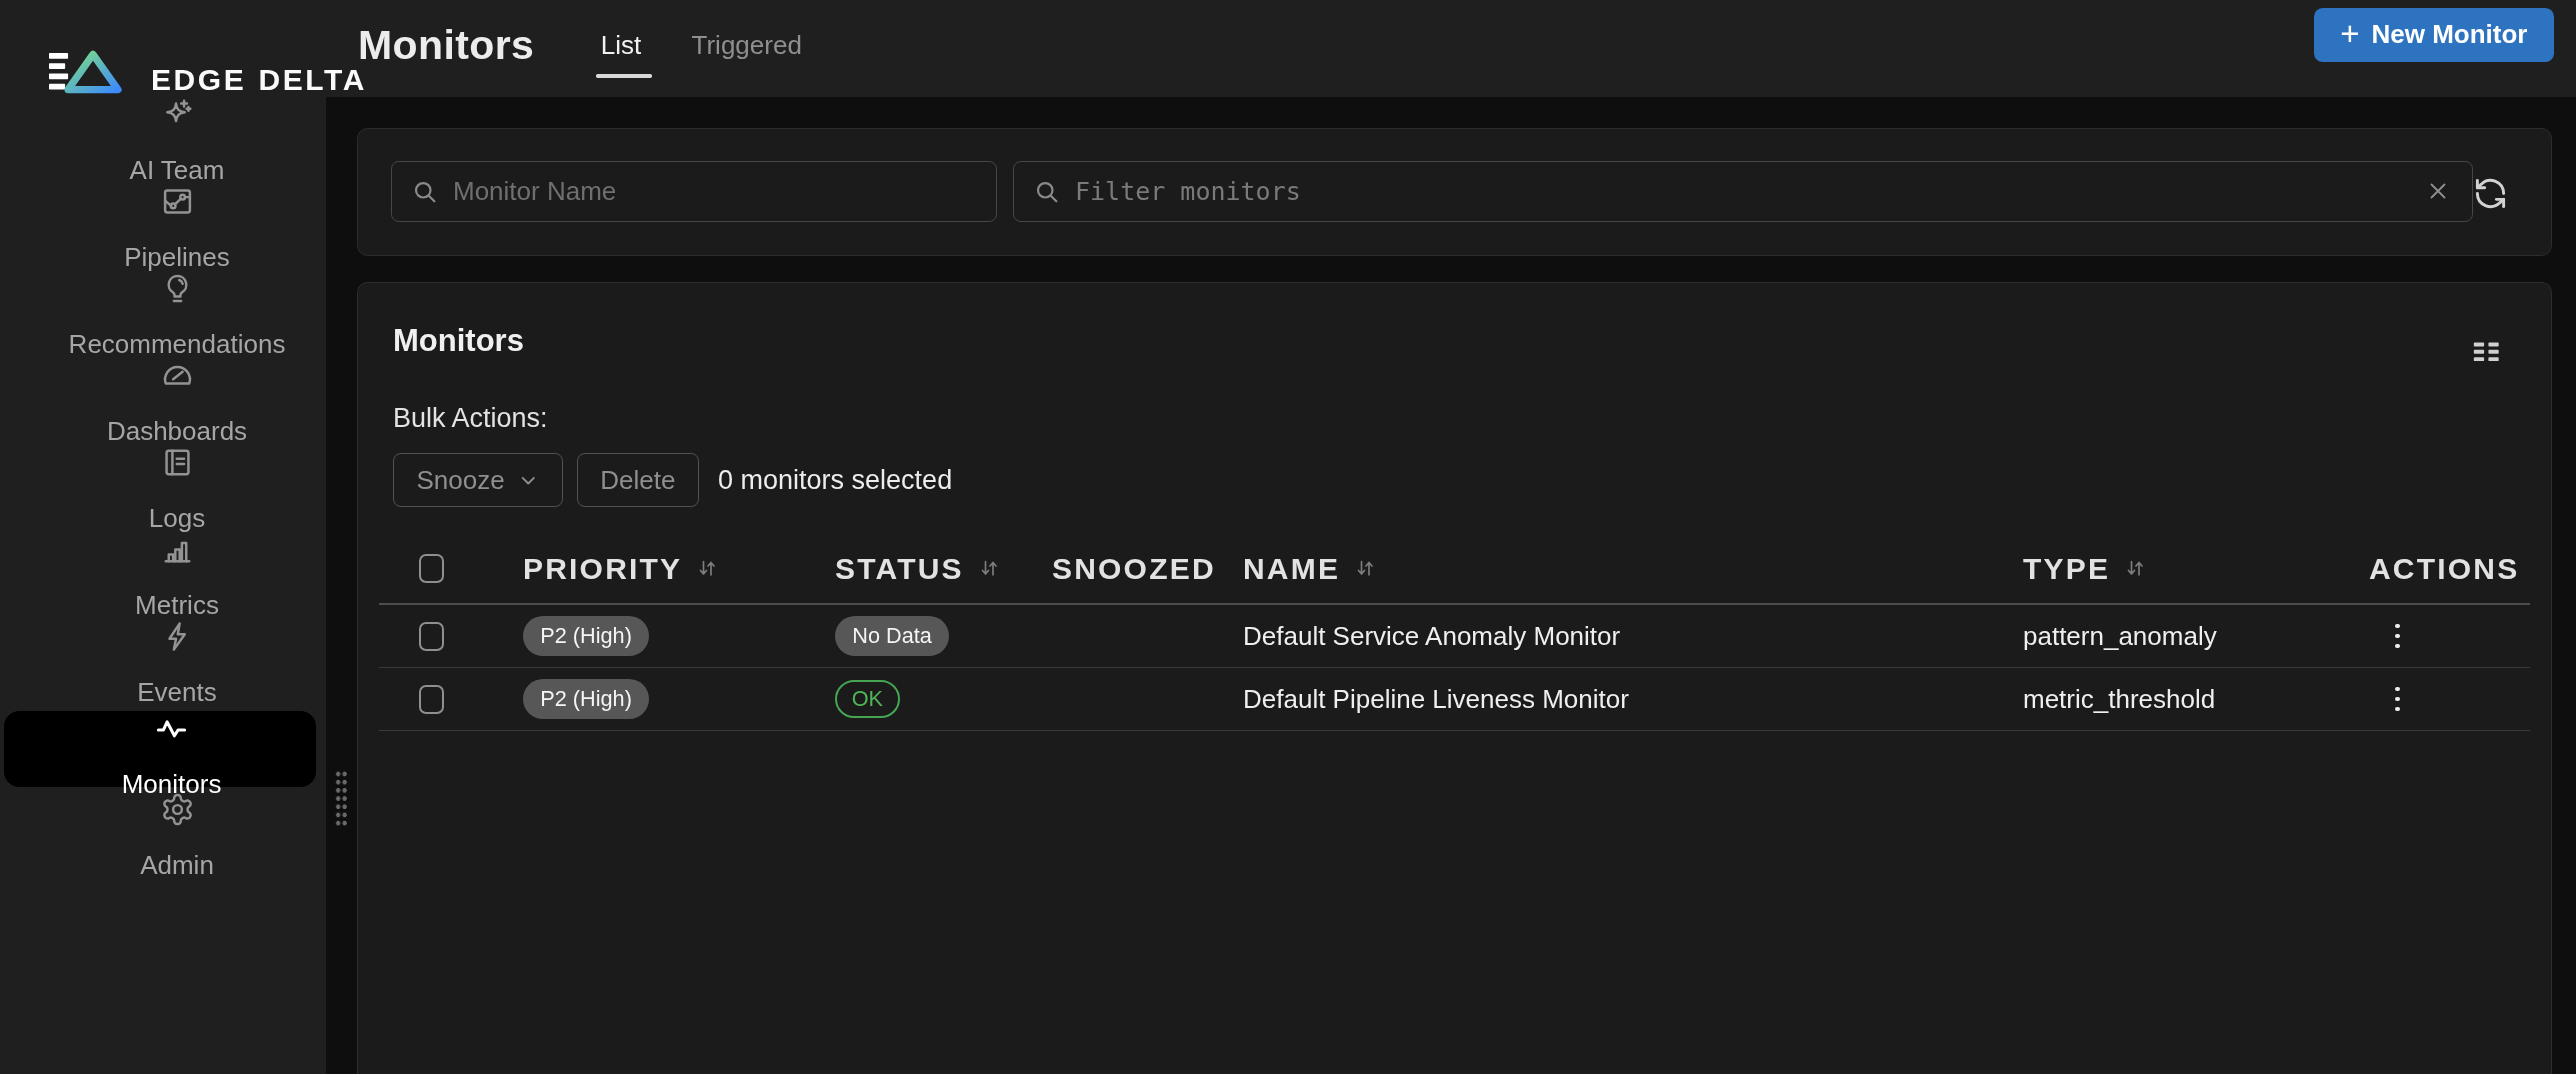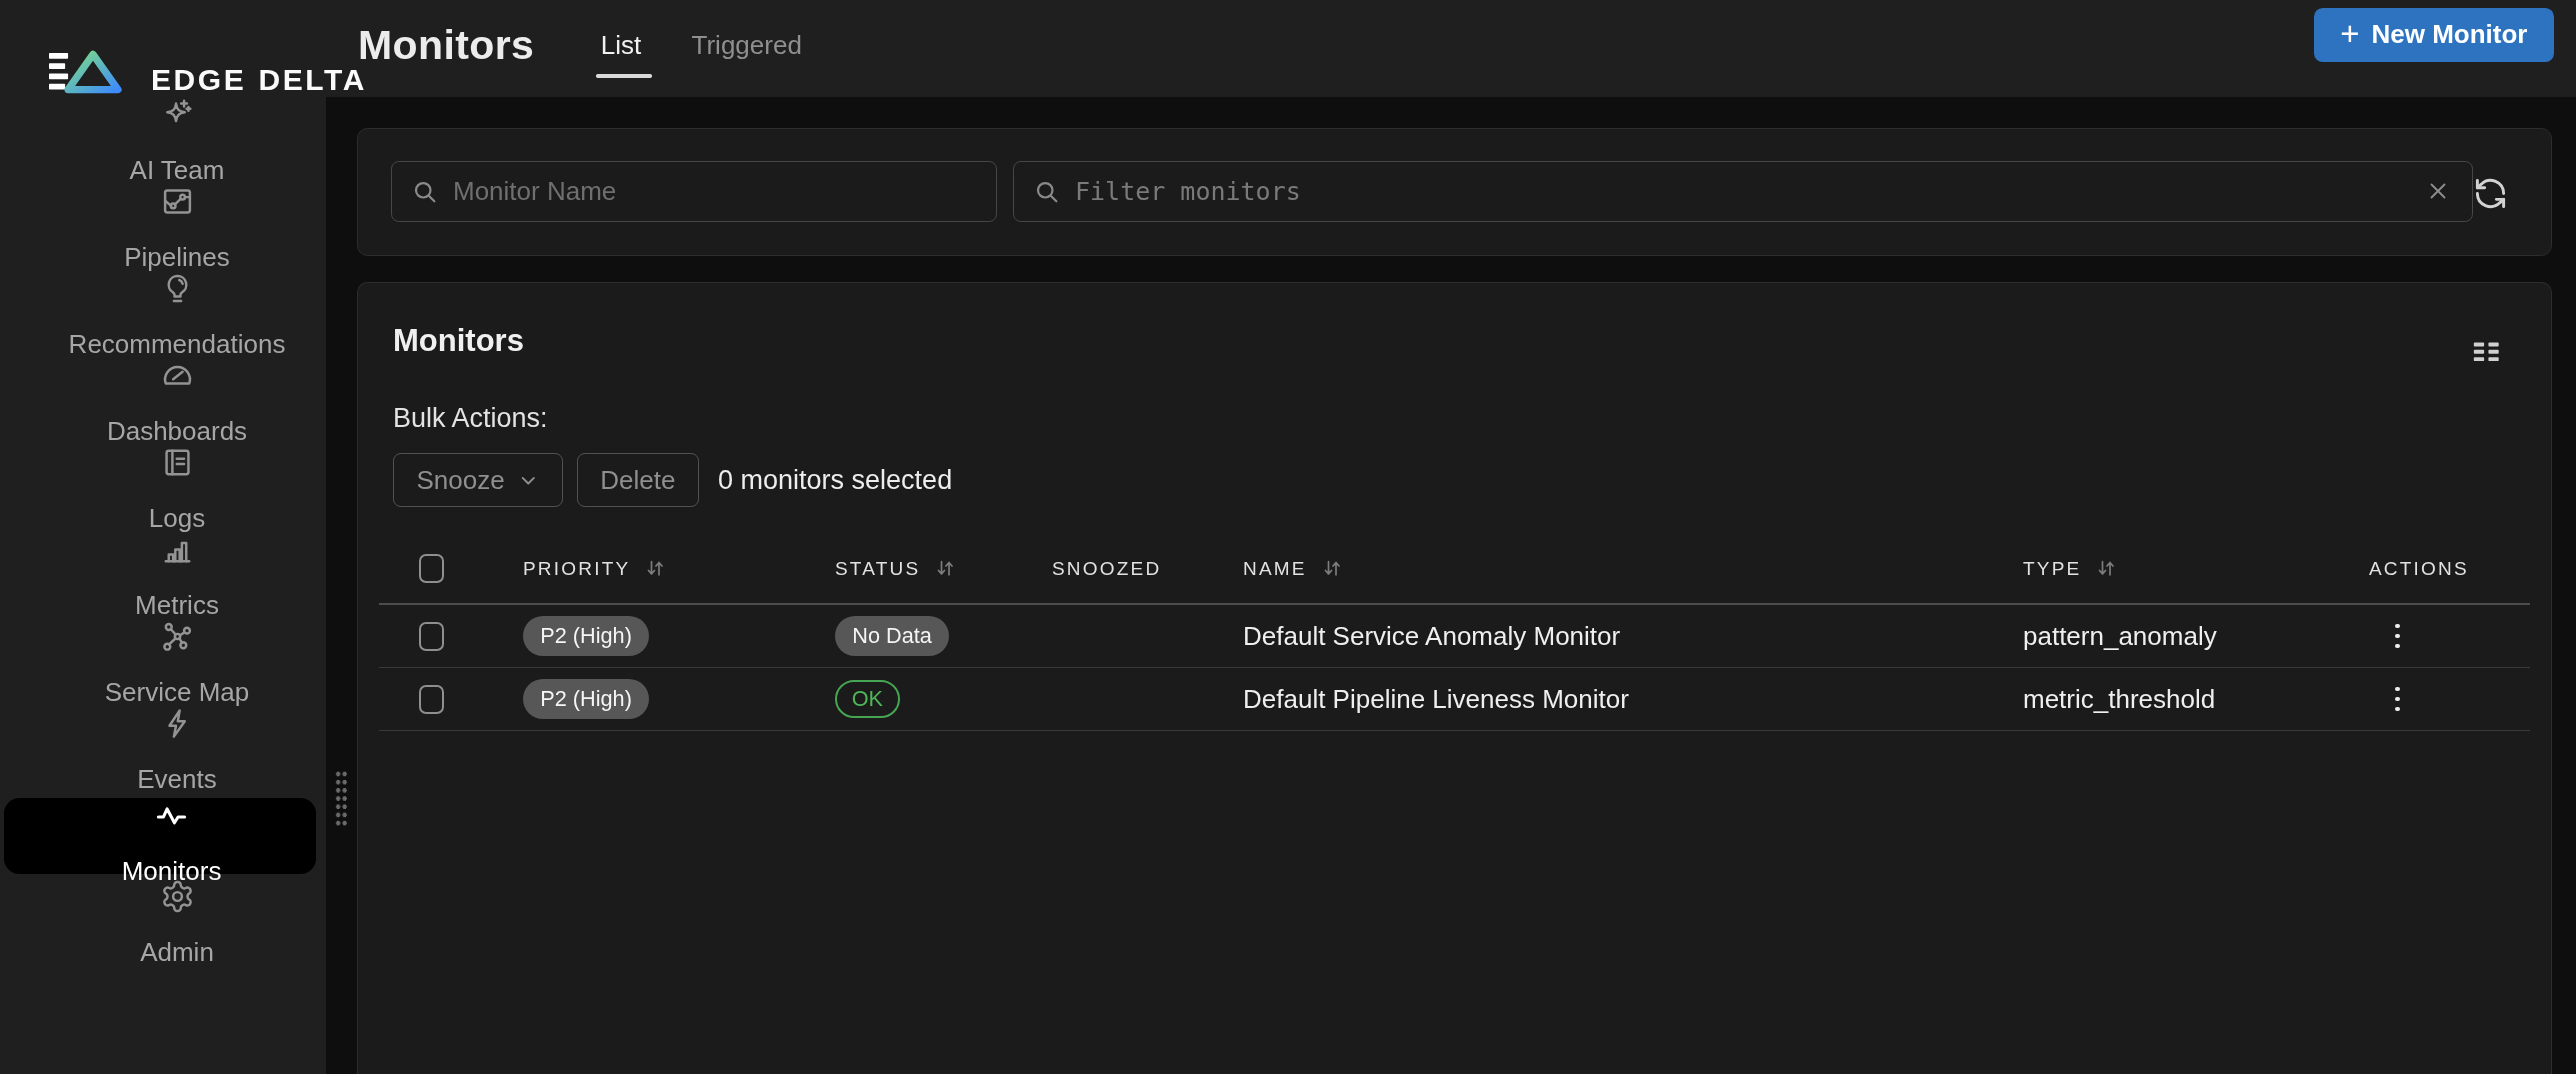--- a/index.html
+++ b/index.html
@@ -72,21 +72,21 @@
   .ghost-btn{height:54px;border:1.3px solid #525252;border-radius:7.8px;background:transparent;color:#8f8f8f;
     font-size:26px;font-family:"Liberation Sans",sans-serif;display:flex;align-items:center;gap:12px;
     padding:0 22.5px;cursor:pointer;}
   .selected-text{font-size:27px;color:#ededed;margin-left:5.2px;}
   
   .tbl{position:absolute;left:21px;right:21px;top:251px;}
   .trow{display:grid;grid-template-columns:125px 312px 217px 191px 780px 346px 1fr;align-items:center;}
   .thead{height:71px;border-bottom:2.6px solid #4d4d4d;}
   .tr{height:63px;border-bottom:1.7px solid #3a3a3a;}
   .th{display:flex;align-items:center;gap:14px;padding-left:19px;
-    font-size:19px;font-weight:400;letter-spacing:2.2px;color:#e2e2e2;}
+    font-size:30px;font-weight:700;letter-spacing:2.2px;color:#e2e2e2;}
   .td{padding-left:19px;font-size:26px;color:#efefef;display:flex;align-items:center;}
   .chk{width:25px;height:29px;border:2.2px solid #8f8f8f;border-radius:7px;background:transparent;cursor:pointer;margin-left:21px;}
   .badge{display:inline-flex;align-items:center;justify-content:center;border-radius:21px;
     font-size:21.7px;padding:7px 17.3px;white-space:nowrap;}
   .badge.gray{background:var(--badge-gray,#575757);color:#f5f5f5;}
   .badge.ok{background:transparent;border:2.2px solid var(--ok-green,#46a552);color:#4fb658;padding:4.3px 14.7px;}
   .dots{display:flex;flex-direction:column;gap:5.2px;margin-left:40px;cursor:pointer;padding:5.2px;}
   .dots i{width:4.8px;height:4.8px;border-radius:50%;background:#ededed;display:block;}
   .sort-ic{display:flex;align-items:center;cursor:pointer;}
 </style>
@@ -189,33 +189,20 @@
     <span class="ic">
       <svg viewBox="0 0 24 24" fill="none" stroke="currentColor" stroke-width="1.7" stroke-linecap="round" stroke-linejoin="round">
         <path d="M4 20h16"></path>
         <path d="M6 20v-4.5h3V20M10.5 20v-8h3v8M15 20V7.5h3V20"></path>
       </svg>
     </span>
     <span>Metrics</span>
   </div>
 
 
-  <div class="side-item">
-    <span class="ic">
-      <svg viewBox="0 0 24 24" fill="none" stroke="currentColor" stroke-width="1.7" stroke-linecap="round">
-        <circle cx="6" cy="5.5" r="2"></circle>
-          <circle cx="18.5" cy="8" r="2"></circle>
-        <circle cx="12" cy="12" r="1.8"></circle>
-          <circle cx="5" cy="19" r="2"></circle>
-          <circle cx="16" cy="18" r="2"></circle>
-        <path d="M7.5 7l3.2 3.6M13.7 11.2l3-2M6.2 17.4l4.4-4M13.4 13.4l1.8 3"></path>
-      </svg>
-    </span>
-    <span>Service Map</span>
-  </div>
 
   <div class="side-item">
     <span class="ic">
       <svg viewBox="0 0 24 24" fill="none" stroke="currentColor" stroke-width="1.7" stroke-linejoin="round">
         <path d="M13.5 3 6.5 13.5h4.5L9.5 21l7.5-10.5h-4.8L13.5 3Z"></path>
       </svg>
     </span>
     <span>Events</span>
   </div>
 

